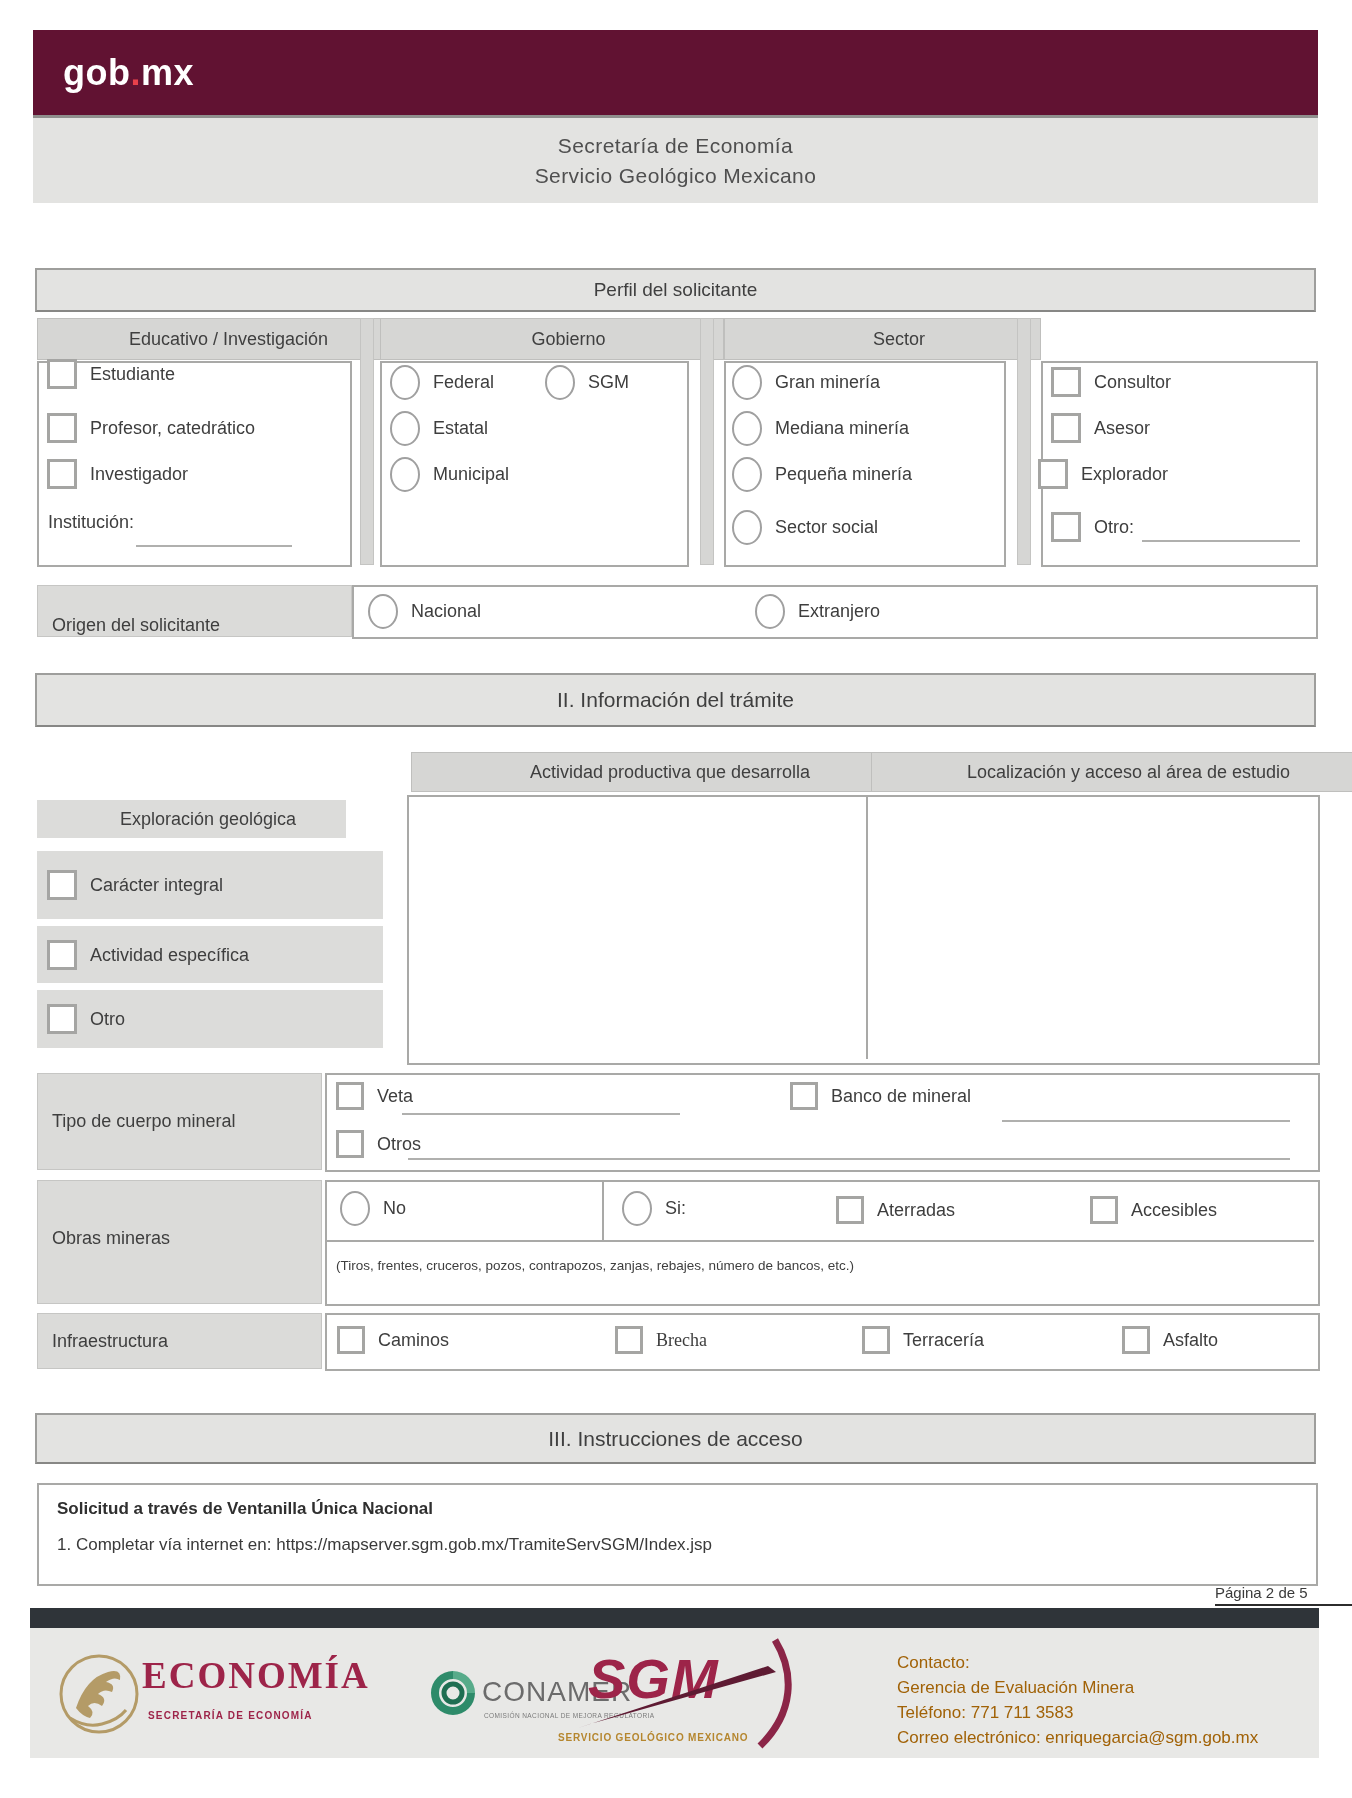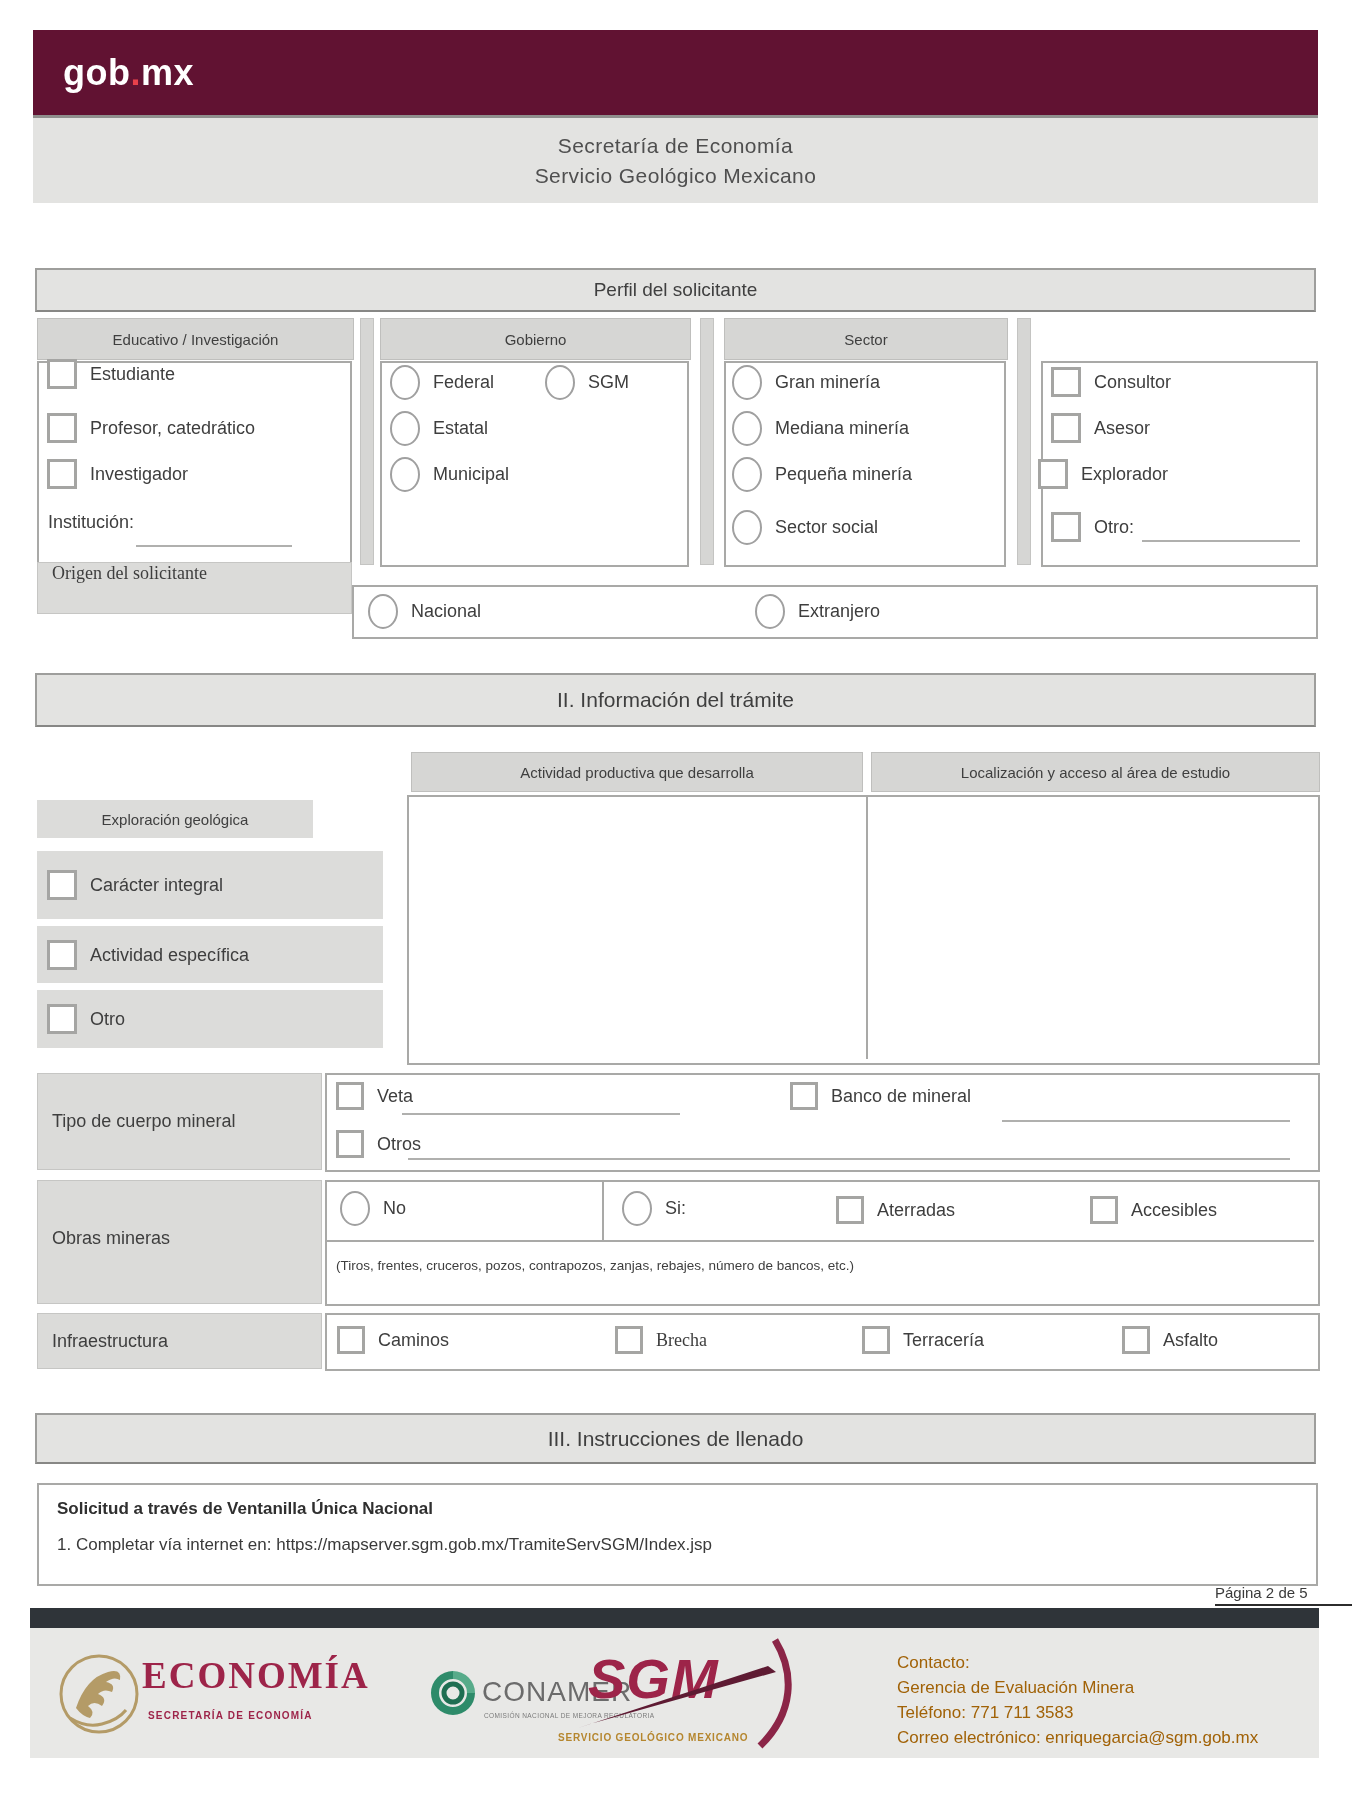--- a/index.html
+++ b/index.html
@@ -11,21 +11,21 @@
   .brand{position:absolute;left:30px;top:22px;font-size:36px;font-weight:700;color:#ffffff;letter-spacing:0.5px;}
   .brand .dot{color:#e8414b;}
   .subhead{left:33px;top:115px;width:1285px;height:85px;background:#e3e3e1;border-top:3px solid #8f8f8d;
            display:flex;flex-direction:column;align-items:center;justify-content:center;gap:6px;}
   .subhead div{font-size:21px;color:#4f4f4f;letter-spacing:0.4px;}
   
   .sbar{background:#e3e3e1;border:2px solid #9e9e9c;border-bottom-color:#878785;
         display:flex;align-items:center;justify-content:center;color:#3f3f3f;}
   
   .chead{background:#d6d6d4;border:1px solid #bfbfbd;display:flex;align-items:center;justify-content:center;
-         font-size:15px;color:#3f3f3f;}
+         font-size:18px;color:#3f3f3f;padding-left:33px;}
   .gcell{background:#dbdbd9;border:1px solid #c6c6c4;}
   .gbox{background:#dcdcda;}
   .wbox{background:#ffffff;border:2px solid #a9a9a7;}
   .vdiv{background:#d6d6d4;border:1px solid #c4c4c2;}
   
   .item{position:absolute;display:flex;align-items:center;gap:13px;height:32px;}
   .cb{display:inline-block;width:24px;height:24px;background:#fff;border:3px solid #a5a5a3;flex:0 0 auto;}
   .cb-sm{width:22px;height:22px;}
   .rb{display:inline-block;width:26px;height:31px;background:#fff;border:2px solid #a0a0a0;border-radius:50%;flex:0 0 auto;}
   .lbl{font-size:18px;color:#3e3e3e;white-space:nowrap;}
@@ -140,21 +140,21 @@
   <div class="item" style="left:1038px;top:458px;">
     <span class="cb"></span>
     <span class="lbl">Explorador</span>
   </div>
   <div class="item" style="left:1051px;top:511px;">
     <span class="cb"></span>
     <span class="lbl">Otro:</span>
   </div>
   <div class="abs iline" style="left:1142px;top:540px;width:158px;"></div>
 
-  <div class="abs gcell" style="left:37px;top:562px;width:313px;height:50px;display:flex;align-items:flex-start;font-family:Liberation Serif, serif;">
+  <div class="abs gcell" style="left:37px;top:585px;width:313px;height:50px;display:flex;align-items:flex-end;">
     <span class="lbl" style="padding-left:14px;">Origen del solicitante</span>
   </div>
   <div class="abs wbox" style="left:352px;top:585px;width:962px;height:50px;"></div>
   <div class="item" style="left:368px;top:595px;">
     <span class="rb"></span>
     <span class="lbl">Nacional</span>
   </div>
   <div class="item" style="left:755px;top:595px;">
     <span class="rb"></span>
     <span class="lbl">Extranjero</span>
@@ -252,21 +252,21 @@
   <div class="item" style="left:862px;top:1324px;">
     <span class="cb cb-sm"></span>
     <span class="lbl">Terracería</span>
   </div>
   <div class="item" style="left:1122px;top:1324px;">
     <span class="cb cb-sm"></span>
     <span class="lbl">Asfalto</span>
   </div>
 
   <div class="abs sbar" style="left:35px;top:1413px;width:1277px;height:47px;font-size:21px;">
-    <span>III. Instrucciones de llenado</span>
+    <span>III. Instrucciones de acceso</span>
   </div>
   <div class="abs wbox" style="left:37px;top:1483px;width:1277px;height:99px;">
     <div style="position:absolute;left:18px;top:14px;font-size:17px;font-weight:700;color:#2f2f2f;">Solicitud a través de Ventanilla Única Nacional</div>
     <div style="position:absolute;left:18px;top:50px;font-size:17px;color:#3a3a3a;">1. Completar vía internet en: https://mapserver.sgm.gob.mx/TramiteServSGM/Index.jsp</div>
   </div>
 
   <div class="abs pagenum" style="left:1215px;top:1584px;width:137px;">Página 2 de 5</div>
   <div class="abs blackbar" style="left:30px;top:1608px;width:1289px;height:20px;"></div>
 
   <div class="abs footer" style="left:30px;top:1628px;width:1289px;height:130px;">

